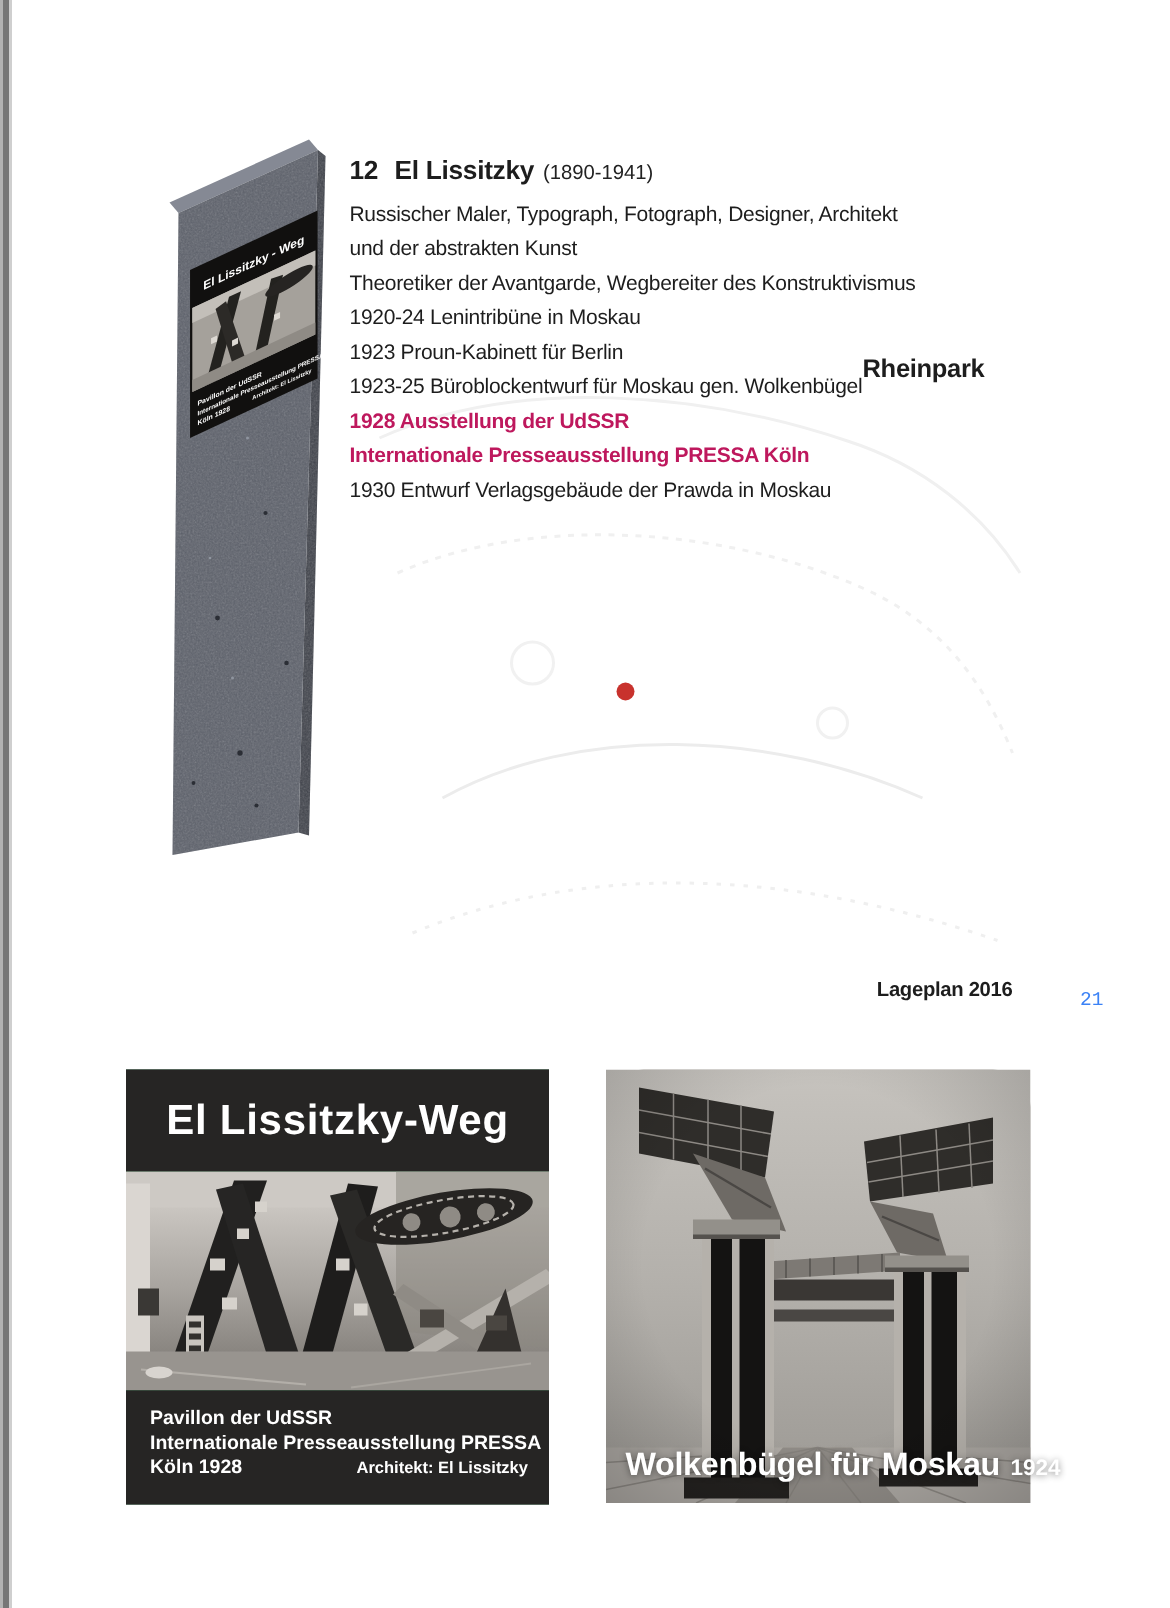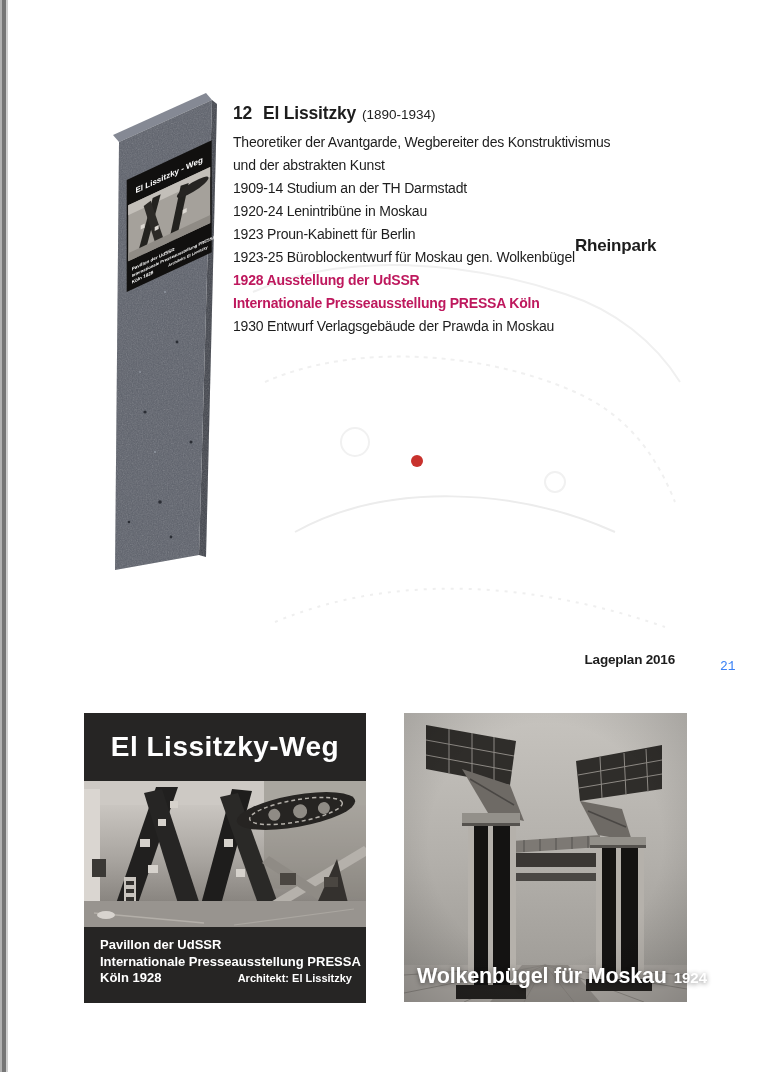--- a/index.html
+++ b/index.html
@@ -118,27 +118,27 @@
           <text x="5" y="106" font-size="4.6">Köln 1928</text>
           <text x="81" y="106" font-size="3.8" text-anchor="end">Architekt: El Lissitzky</text>
         </g>
       </g>
     </svg>
   </div>
 
   <div class="title-row">
     <span class="entry-number">12</span>
     <span class="entry-name">El Lissitzky</span>
-    <span class="entry-years">(1890-1934)</span>
+    <span class="entry-years">(1890-1941)</span>
   </div>
 
   <div class="bio-list">
+    <div class="bio-line">Russischer Maler, Typograph, Fotograph, Designer, Architekt</div>
+    <div class="bio-line">und der abstrakten Kunst</div>
     <div class="bio-line">Theoretiker der Avantgarde, Wegbereiter des Konstruktivismus</div>
-    <div class="bio-line">und der abstrakten Kunst</div>
-    <div class="bio-line">1909-14 Studium an der TH Darmstadt</div>
     <div class="bio-line">1920-24 Lenintribüne in Moskau</div>
     <div class="bio-line">1923 Proun-Kabinett für Berlin</div>
     <div class="bio-line">1923-25 Büroblockentwurf für Moskau gen. Wolkenbügel</div>
     <div class="bio-line red">1928 Ausstellung der UdSSR</div>
     <div class="bio-line red">Internationale Presseausstellung PRESSA Köln</div>
     <div class="bio-line">1930 Entwurf Verlagsgebäude der Prawda in Moskau</div>
   </div>
 
   <div class="map-area-label">Rheinpark</div>
   <div class="map-marker"></div>

